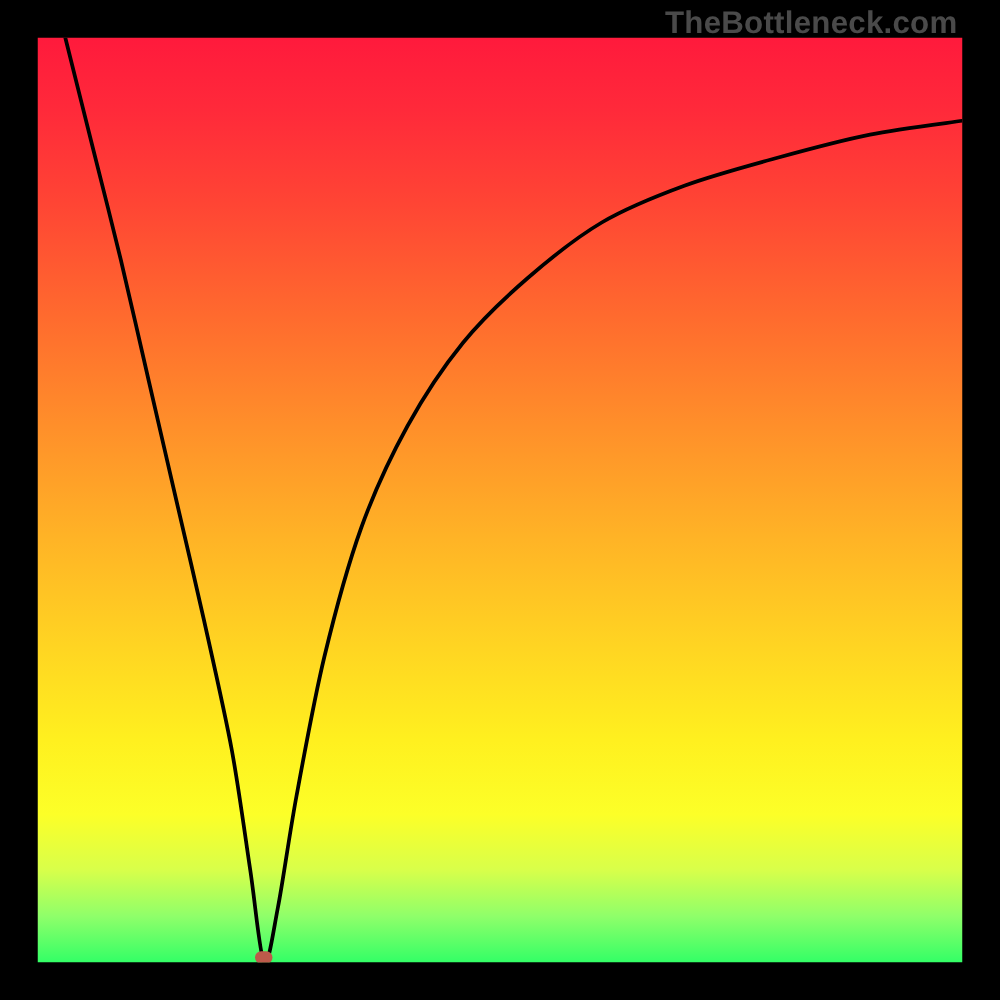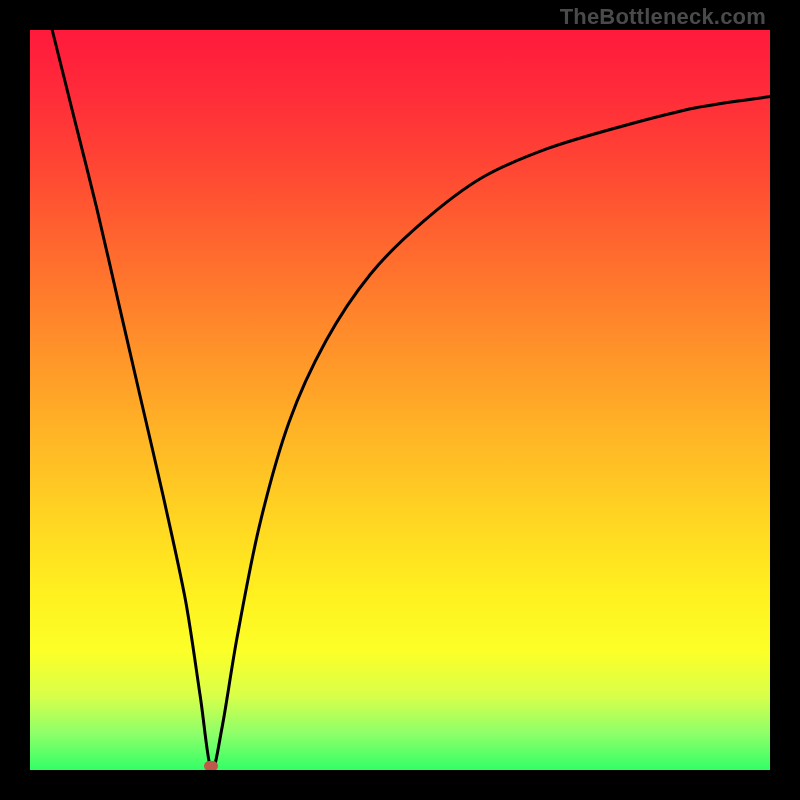--- a/index.html
+++ b/index.html
@@ -46,21 +46,21 @@
   }
   .curve-svg {
     position: absolute;
     inset: 0;
   }
   .watermark {
     position: absolute;
     top: 4px;
     right: 34px;
     color: #4a4a4a;
-    font-size: 22px;
+    font-size: 25px;
     font-weight: 600;
     letter-spacing: 0.2px;
     user-select: none;
   }
   .marker {
     position: absolute;
     width: 14px;
     height: 10px;
     border-radius: 5px;
     background: #bd5a4a;

